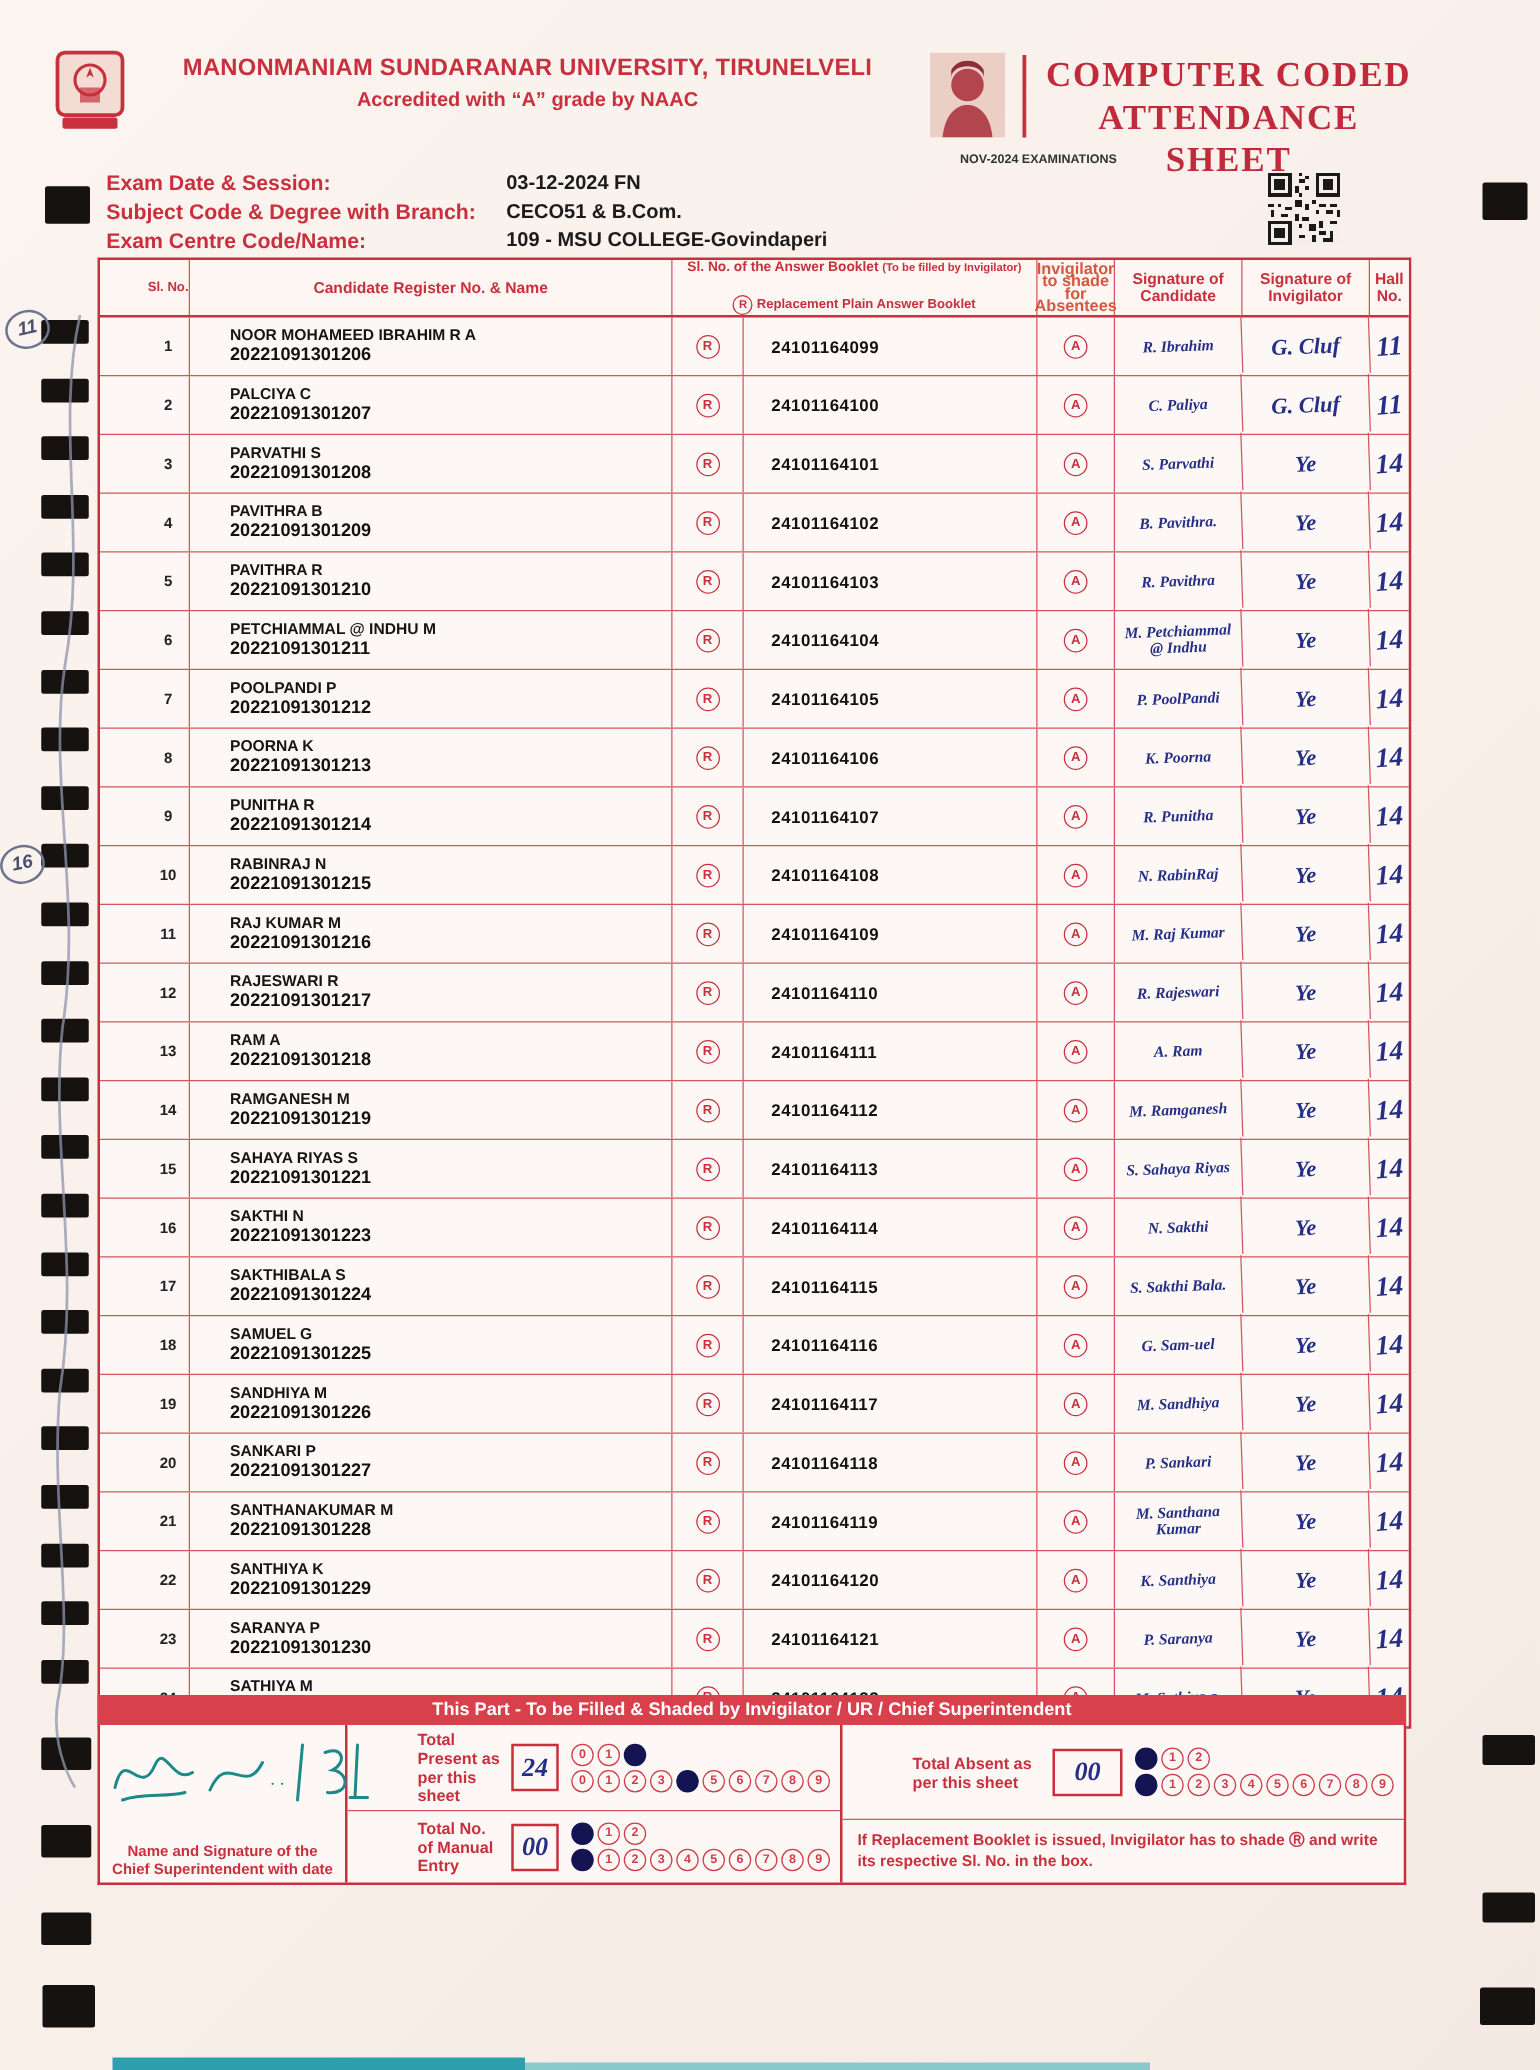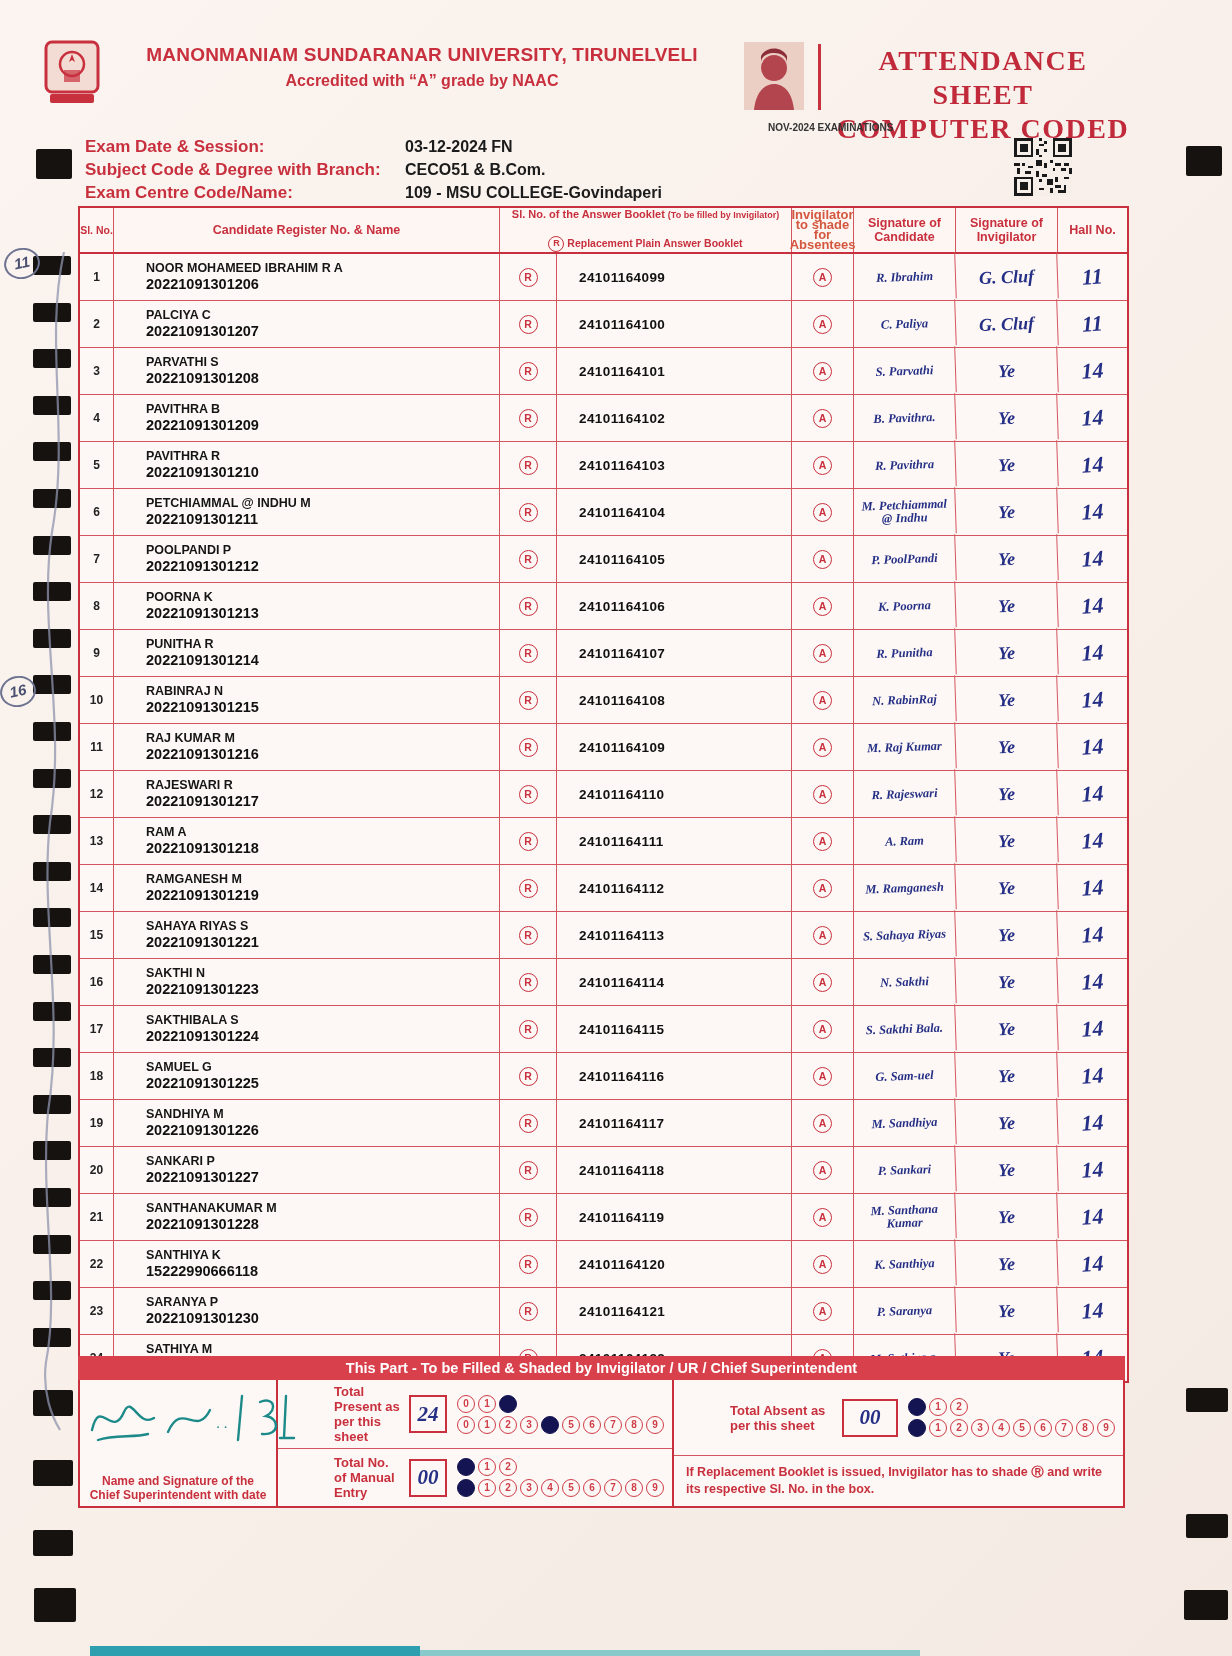--- a/index.html
+++ b/index.html
@@ -33,21 +33,21 @@
   .ilabel{color:#c8303e;font-weight:bold;font-size:17px;}
   .ivalue{position:absolute;left:320px;top:1px;color:#1b1b1b;font-weight:bold;font-size:16px;}
   .exam-note{position:absolute;left:768px;top:122px;font-size:10px;font-weight:bold;color:#333;}
   .qr{position:absolute;left:1014px;top:138px;width:58px;height:58px;}
   
   .atable{position:absolute;left:78px;top:206px;width:1047px;border:2px solid #c8303e;background:#fdf8f5;}
   .thead{display:flex;height:44px;border-bottom:2px solid #c8303e;background:#fdf6f2;}
   .trow{display:flex;height:46px;border-bottom:1px solid #d3565f;}
   .trow:last-child{border-bottom:none;}
   .c{box-sizing:border-box;border-right:1px solid #d3565f;display:flex;align-items:center;justify-content:center;}
-  .c1{width:34px;}.c2{width:386px;}.c3{width:292px;}.c4{width:62px;}.c5{width:102px;}.c6{width:102px;}.c7{flex:1;border-right:none;}
+  .c1{width:34px;margin-left:38px;}.c2{width:386px;}.c3{width:292px;}.c4{width:62px;}.c5{width:102px;}.c6{width:102px;}.c7{flex:1;border-right:none;}
   .th{color:#c8303e;font-weight:bold;font-size:12.5px;text-align:center;flex-direction:column;line-height:14px;}
   .th.c1{font-size:10.5px;line-height:12px;}
   .thb{justify-content:space-between;}
   .bl1{font-size:11px;line-height:13px;}
   .bl1p{font-size:9px;font-weight:bold;}
   .bl2{font-size:10.5px;margin-top:3px;}
   .tha{font-size:13px;line-height:10px;color:#d4573f;padding:0 2px;}
   .c1.bcell{color:#222;font-size:12px;font-weight:bold;}
   .c2.bcell{flex-direction:column;align-items:flex-start;justify-content:center;padding-left:32px;}
   .cname{font-size:12.5px;font-weight:bold;color:#151515;line-height:15px;}
@@ -164,22 +164,22 @@
   <div class="portrait">
     <svg width="60" height="68" viewBox="0 0 60 68">
       <rect x="0" y="0" width="60" height="68" fill="#eccfc4"></rect>
       <circle cx="30" cy="26" r="13" fill="#b3454e"></circle>
       <path d="M10 68 C12 48 22 42 30 42 C38 42 48 48 50 68 Z" fill="#b3454e"></path>
       <path d="M17 20 C18 8 42 8 43 20 L43 14 C38 4 22 4 17 14 Z" fill="#8d2f38"></path>
     </svg>
   </div>
   <div class="vdiv"></div>
   <div class="sheet-title">
+    <div>COMPUTER CODED</div>
     <div>ATTENDANCE SHEET</div>
-    <div>COMPUTER CODED</div>
   </div>
 
   <div class="info-row" style="top:137px">
     <span class="ilabel">Exam Date &amp; Session:</span>
     <span class="ivalue">03-12-2024 FN</span>
   </div>
   <div class="info-row" style="top:160px">
     <span class="ilabel">Subject Code &amp; Degree with Branch:</span>
     <span class="ivalue">CECO51 &amp; B.Com.</span>
   </div>
@@ -673,21 +673,21 @@
       </div>
       <div class="c c5 ink sig">M. Santhana Kumar</div>
       <div class="c c6 ink sig">Ye</div>
       <div class="c c7 ink hall">14</div>
     </div>
 
     <div class="trow">
       <div class="c c1 bcell">22</div>
       <div class="c c2 bcell">
         <div class="cname">SANTHIYA K</div>
-        <div class="creg">15222990666118</div>
+        <div class="creg">20221091301229</div>
       </div>
       <div class="c c3 bcell">
         <span class="rzone">
               <span class="rsym">R</span>
             </span>
         <span class="bno">24101164120</span>
       </div>
       <div class="c c4 bcell">
         <span class="asym">A</span>
       </div>

